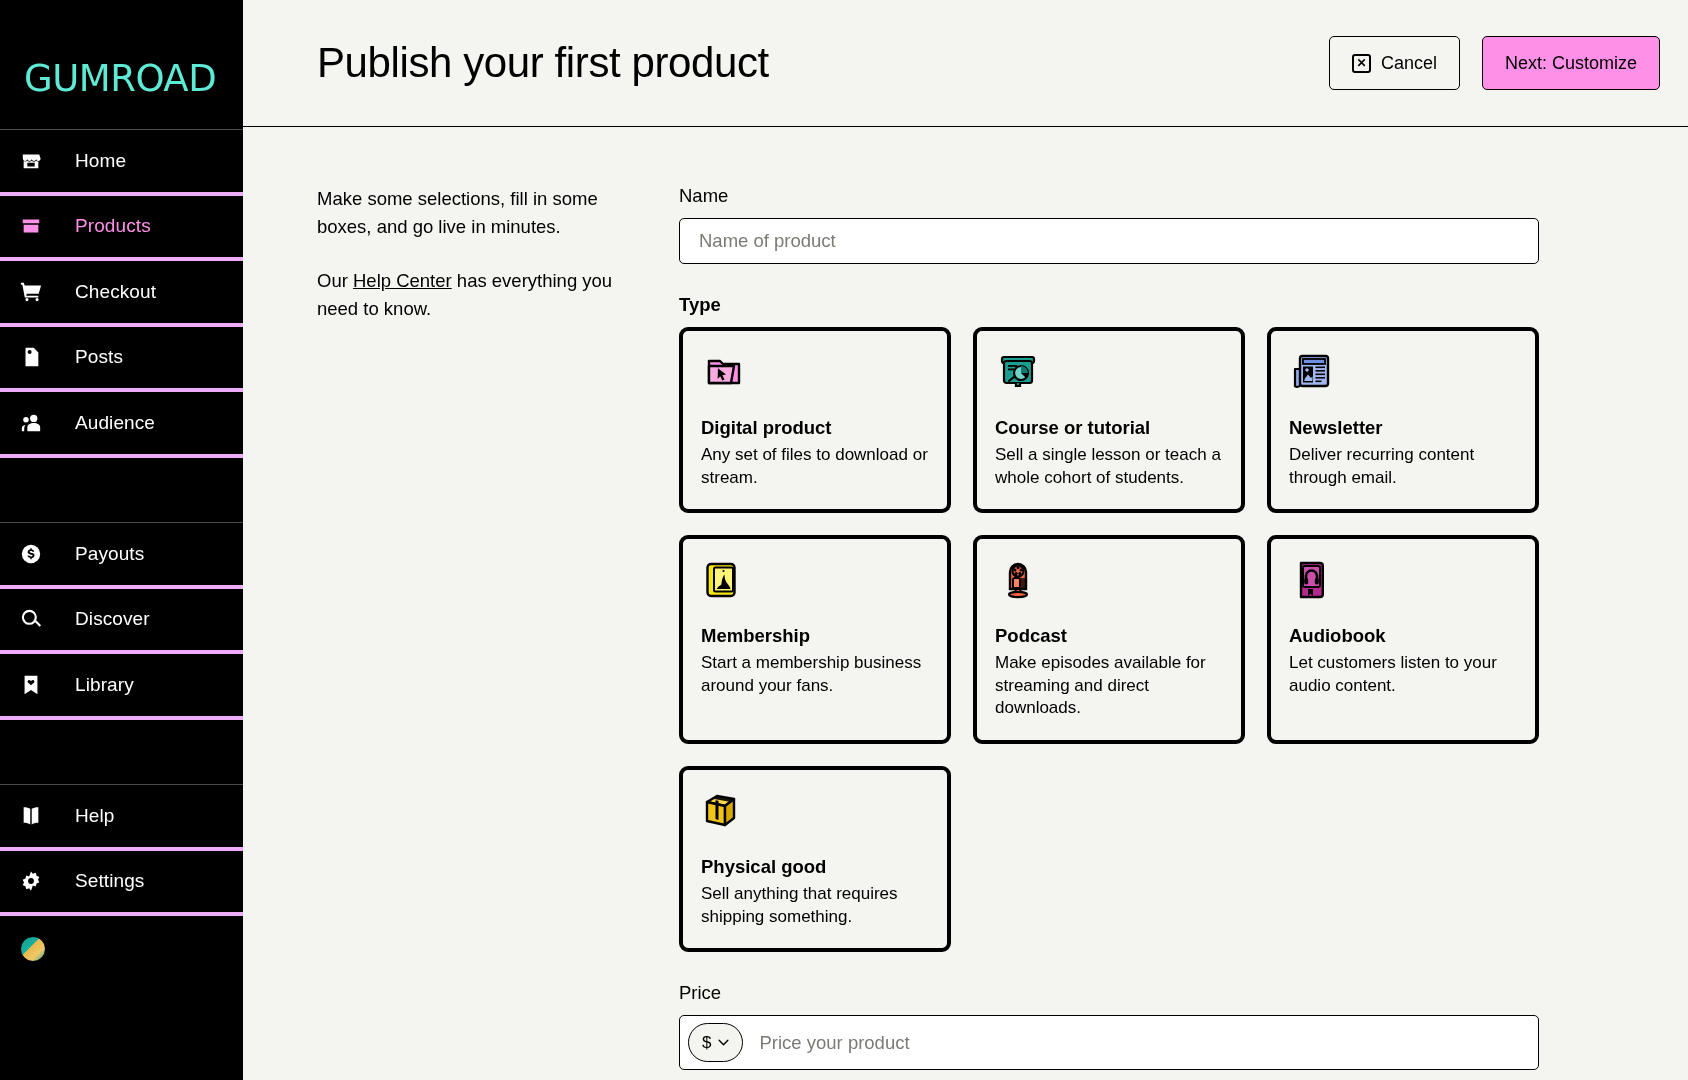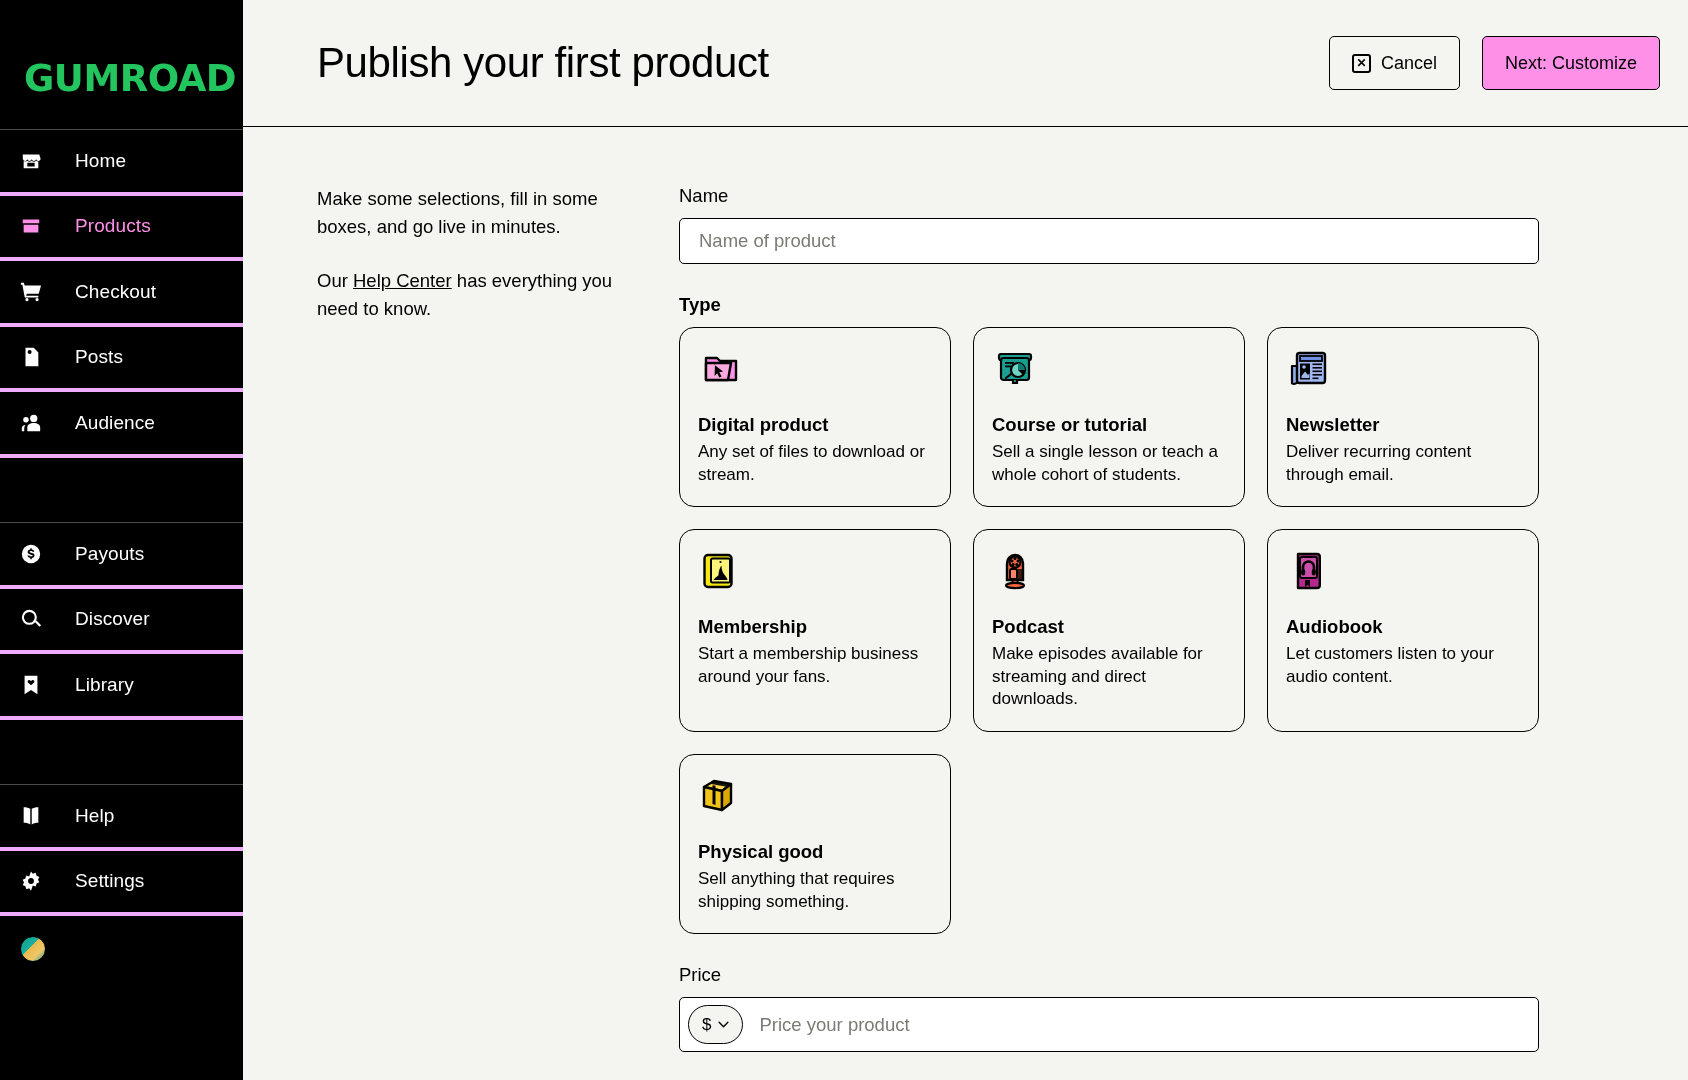--- a/index.html
+++ b/index.html
@@ -25,23 +25,23 @@
   }
   .brand {
     height: 130px;
     display: flex;
     align-items: center;
     padding-left: 24px;
     border-bottom: 1px solid #4a4a4a;
   }
   .brand-logo {
     font-size: 37px;
-    font-weight: 700;
+    font-weight: 400;
     letter-spacing: -0.5px;
-    color: #22c55e;
+    color: #5eead4;
     font-family: "DejaVu Sans", sans-serif;
     margin-top: 28px;
   }
   .nav-item {
     height: 65.5px;
     display: flex;
     align-items: center;
     gap: 33px;
     padding-left: 20px;
     border-bottom: 4px solid #f0abfc;
@@ -157,22 +157,22 @@
   .text-input::placeholder { color: #7b7b75; }
 
   .section { margin-bottom: 30px; }
 
   .type-grid {
     display: grid;
     grid-template-columns: repeat(3, 1fr);
     gap: 22px;
   }
   .type-card {
-    border: 1px solid #000000;
-    border-radius: 15px;
+    border: 4px solid #000000;
+    border-radius: 9px;
     padding: 18px 18px 20px 18px;
     background: #f4f4f0;
     cursor: pointer;
     min-height: 166px;
     display: flex;
     flex-direction: column;
   }
   .type-icon { width: 46px; height: 46px; margin-bottom: 22px; }
   .type-icon svg { width: 46px; height: 46px; display: block; }
   .type-title { font-size: 18.5px; font-weight: 700; margin-bottom: 5px; }

